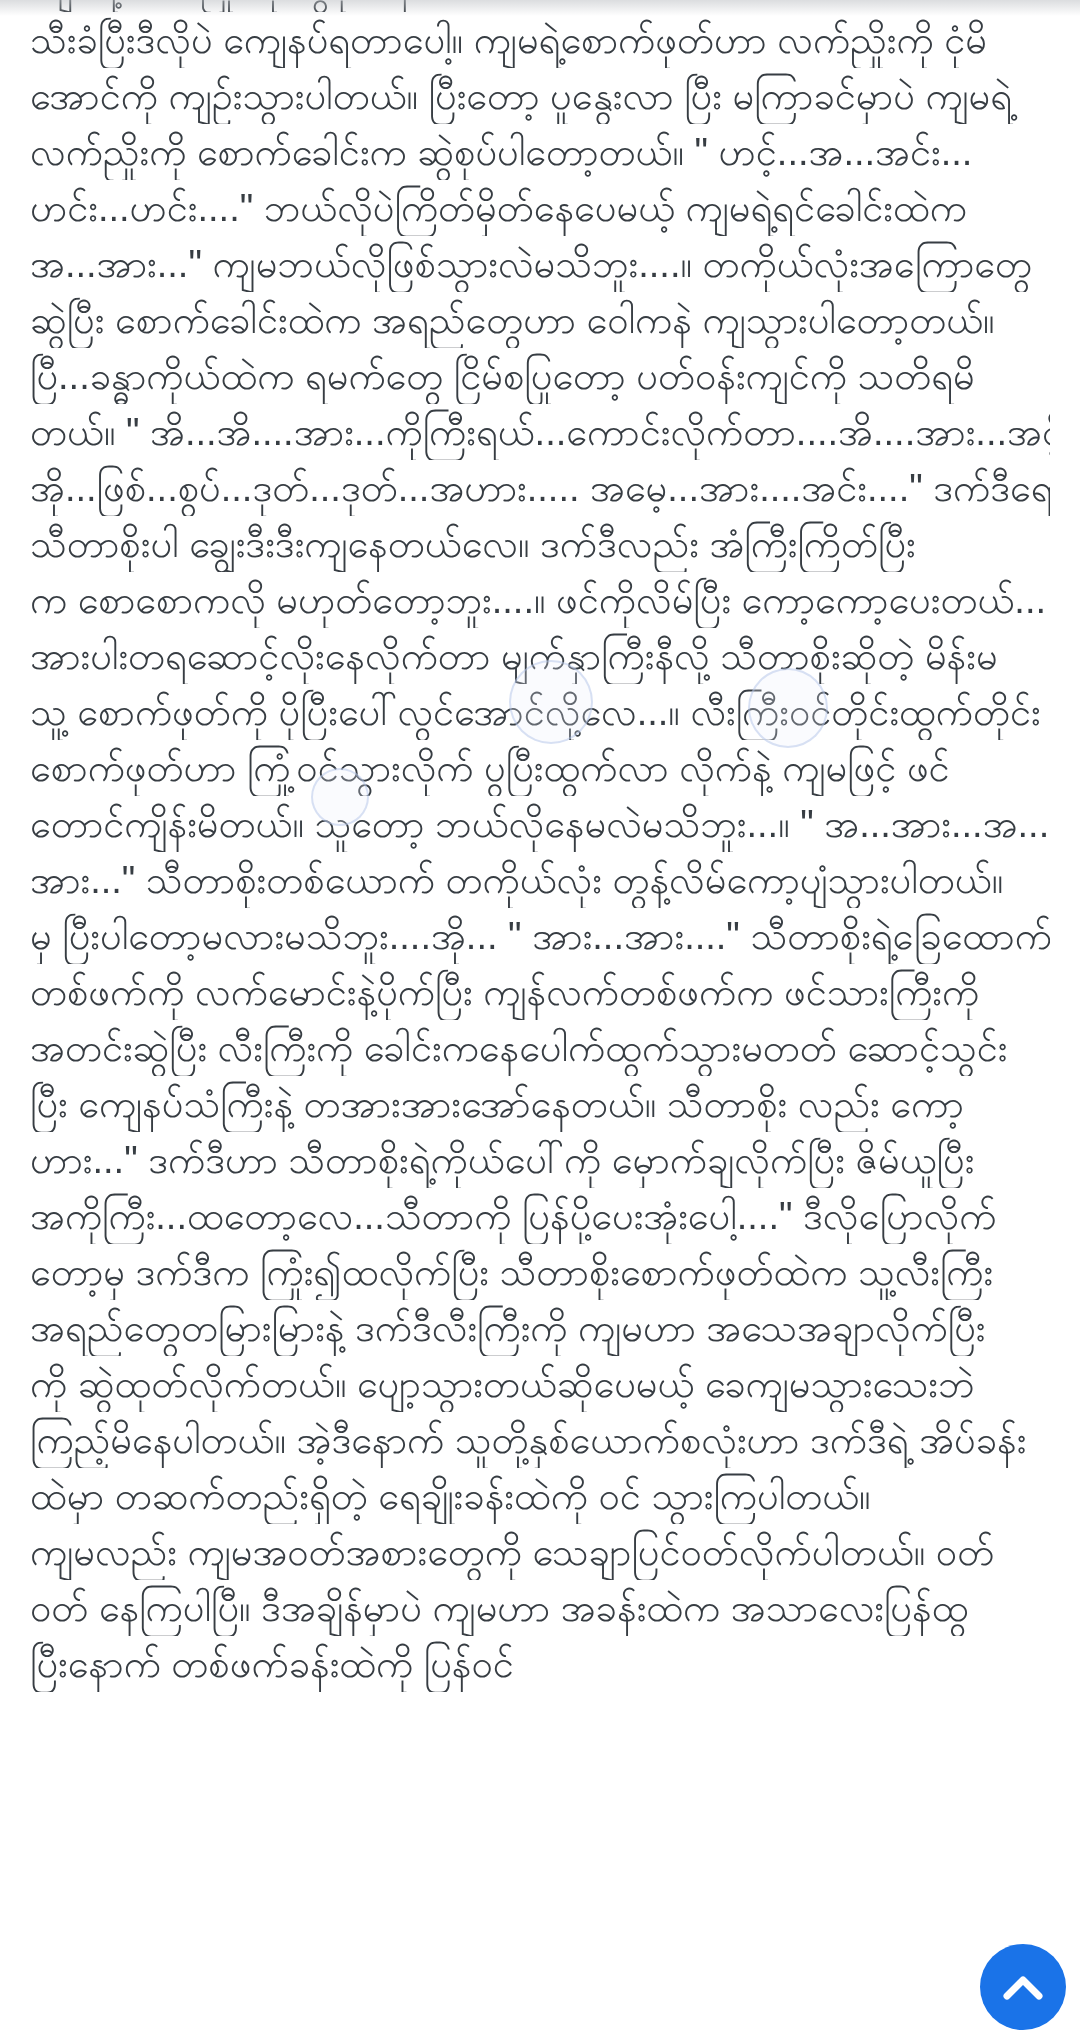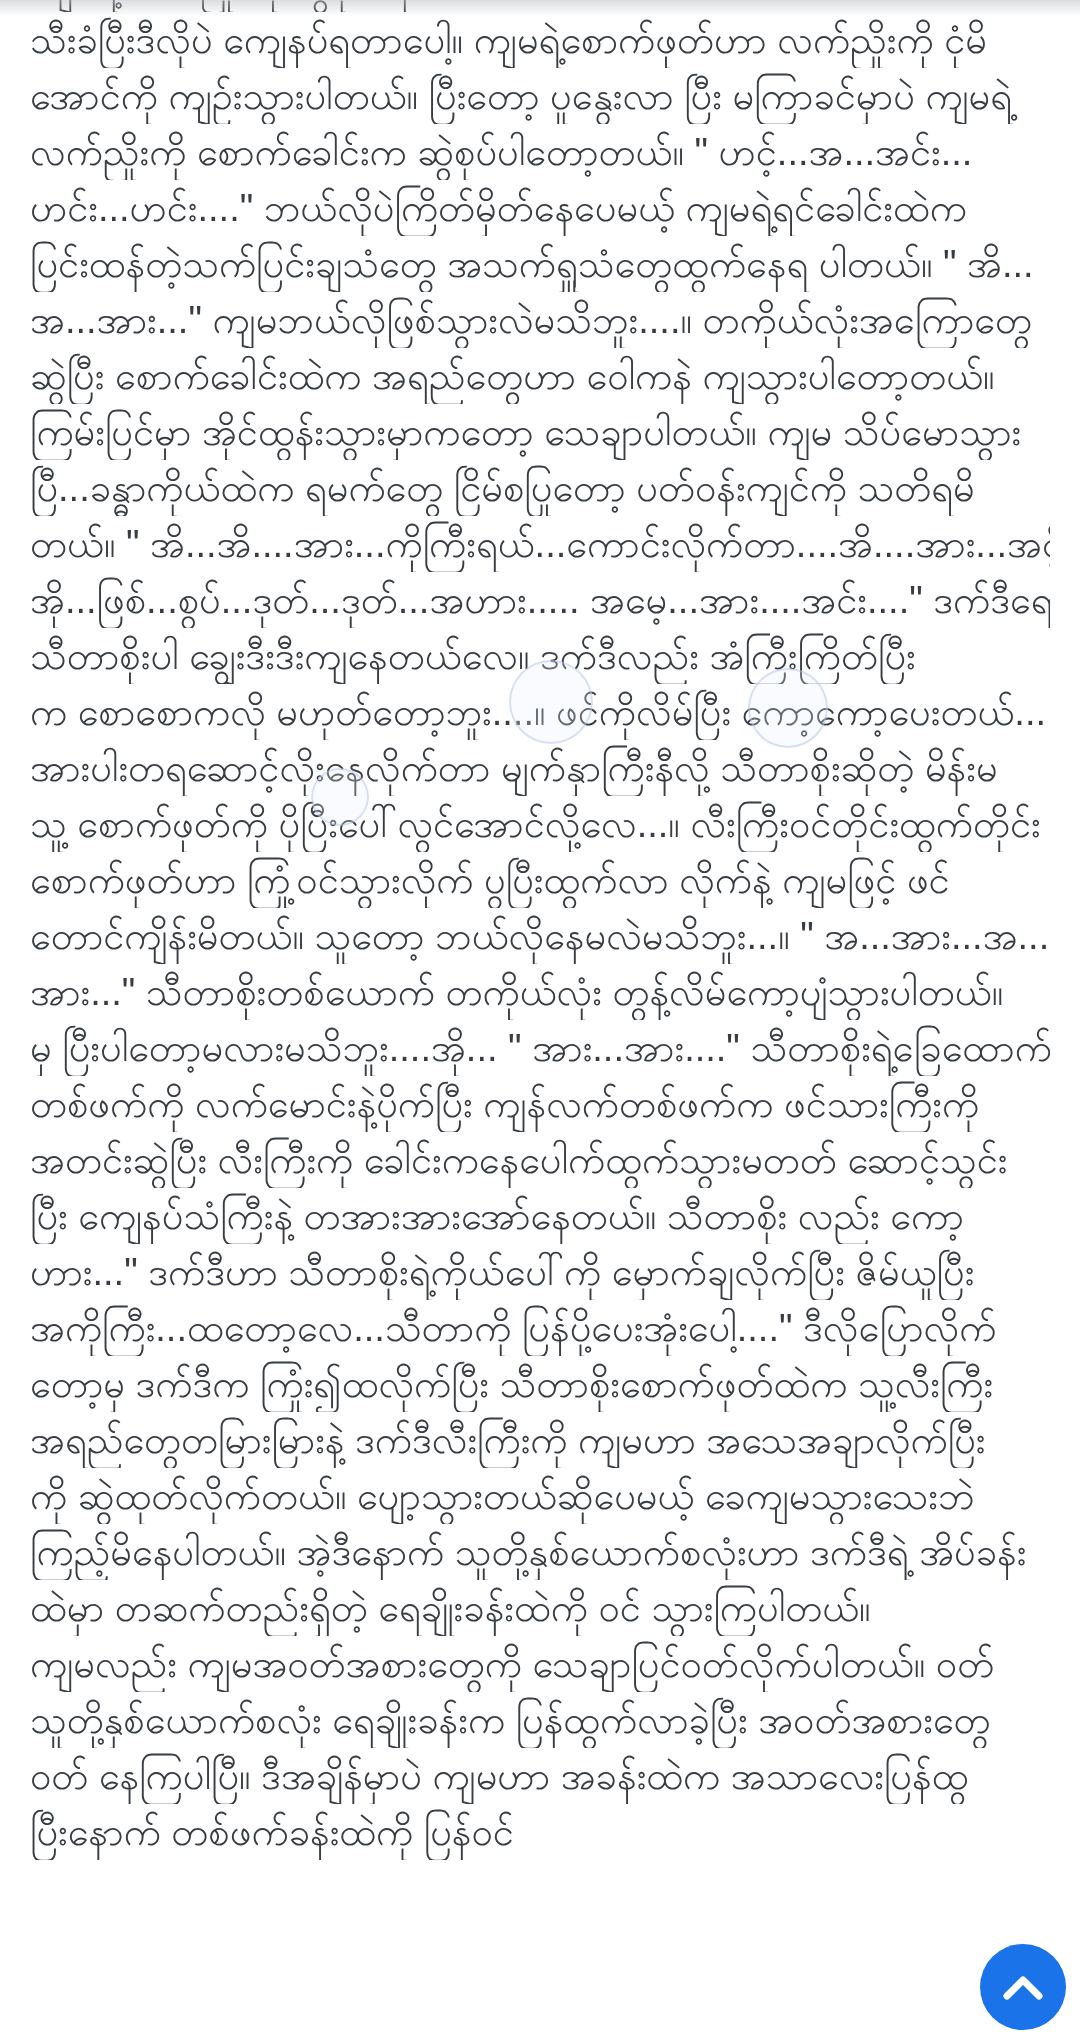--- a/index.html
+++ b/index.html
@@ -79,24 +79,22 @@
 
   <div class="top-fade"></div>
 
   <div class="story" style="color: rgb(55, 61, 67);">
     <div class="line">ကျမရဲ့ လက်ညှိုးကို ဆွဲစုပ်နေပါတယ်</div>
     <div>
         <div class="line">သီးခံပြီးဒီလိုပဲ ကျေနပ်ရတာပေါ့။ ကျမရဲ့စောက်ဖုတ်ဟာ လက်ညှိုးကို ငုံမိ</div>
         <div class="line">အောင်ကို ကျဉ်းသွားပါတယ်။ ပြီးတော့ ပူနွေးလာ ပြီး မကြာခင်မှာပဲ ကျမရဲ့</div>
         <div class="line">လက်ညှိုးကို စောက်ခေါင်းက ဆွဲစုပ်ပါတော့တယ်။ " ဟင့်...အ...အင်း...</div>
         <div class="line">ဟင်း...ဟင်း...." ဘယ်လိုပဲကြိတ်မှိတ်နေပေမယ့် ကျမရဲ့ရင်ခေါင်းထဲက</div>
-        <div class="line">ပြင်းထန်တဲ့သက်ပြင်းချသံတွေ အသက်ရှူသံတွေထွက်နေရ ပါတယ်။ " အိ...</div>
         <div class="line">အ...အား..." ကျမဘယ်လိုဖြစ်သွားလဲမသိဘူး....။ တကိုယ်လုံးအကြောတွေ</div>
         <div class="line">ဆွဲပြီး စောက်ခေါင်းထဲက အရည်တွေဟာ ဝေါကနဲ ကျသွားပါတော့တယ်။</div>
-        <div class="line">ကြမ်းပြင်မှာ အိုင်ထွန်းသွားမှာကတော့ သေချာပါတယ်။ ကျမ သိပ်မောသွား</div>
         <div class="line">ပြီ...ခန္ဓာကိုယ်ထဲက ရမက်တွေ ငြိမ်စပြုတော့ ပတ်ဝန်းကျင်ကို သတိရမိ</div>
         <div class="line">တယ်။ " အိ...အိ....အား...ကိုကြီးရယ်...ကောင်းလိုက်တာ....အိ....အား...အင့်...</div>
         <div class="line">အို...ဖြစ်...စွပ်...ဒုတ်...ဒုတ်...အဟား..... အမေ့...အား....အင်း...." ဒက်ဒီရော</div>
         <div class="line">သီတာစိုးပါ ချွေးဒီးဒီးကျနေတယ်လေ။ ဒက်ဒီလည်း အံကြီးကြိတ်ပြီး</div>
         <div class="line">က စောစောကလို မဟုတ်တော့ဘူး....။ ဖင်ကိုလိမ်ပြီး ကော့ကော့ပေးတယ်...</div>
         <div class="line">အားပါးတရဆောင့်လိုးနေလိုက်တာ မျက်နှာကြီးနီလို့ သီတာစိုးဆိုတဲ့ မိန်းမ</div>
         <div class="line">သူ့ စောက်ဖုတ်ကို ပိုပြီးပေါ်လွင်အောင်လို့လေ...။ လီးကြီးဝင်တိုင်းထွက်တိုင်း</div>
         <div class="line">စောက်ဖုတ်ဟာ ကြုံ့ဝင်သွားလိုက် ပွပြီးထွက်လာ လိုက်နဲ့ ကျမဖြင့် ဖင်</div>
         <div class="line">တောင်ကျိန်းမိတယ်။ သူတော့ ဘယ်လိုနေမလဲမသိဘူး...။ " အ...အား...အ...</div>
         <div class="line">အား..." သီတာစိုးတစ်ယောက် တကိုယ်လုံး တွန့်လိမ်ကော့ပျံသွားပါတယ်။</div>
@@ -105,21 +103,20 @@
         <div class="line">အတင်းဆွဲပြီး လီးကြီးကို ခေါင်းကနေပေါက်ထွက်သွားမတတ် ဆောင့်သွင်း</div>
         <div class="line">ပြီး ကျေနပ်သံကြီးနဲ့ တအားအားအော်နေတယ်။ သီတာစိုး လည်း ကော့</div>
         <div class="line">ဟား..." ဒက်ဒီဟာ သီတာစိုးရဲ့ကိုယ်ပေါ်ကို မှောက်ချလိုက်ပြီး ဇိမ်ယူပြီး</div>
         <div class="line">အကိုကြီး...ထတော့လေ...သီတာကို ပြန်ပို့ပေးအုံးပေါ့...." ဒီလိုပြောလိုက်</div>
         <div class="line">တော့မှ ဒက်ဒီက ကြုံး၍ထလိုက်ပြီး သီတာစိုးစောက်ဖုတ်ထဲက သူ့လီးကြီး</div>
         <div class="line">အရည်တွေတမြားမြားနဲ့ ဒက်ဒီလီးကြီးကို ကျမဟာ အသေအချာလိုက်ပြီး</div>
         <div class="line">ကို ဆွဲထုတ်လိုက်တယ်။ ပျော့သွားတယ်ဆိုပေမယ့် ခေကျမသွားသေးဘဲ</div>
         <div class="line">ကြည့်မိနေပါတယ်။ အဲ့ဒီနောက် သူတို့နှစ်ယောက်စလုံးဟာ ဒက်ဒီရဲ့ အိပ်ခန်း</div>
         <div class="line">ထဲမှာ တဆက်တည်းရှိတဲ့ ရေချိုးခန်းထဲကို ဝင် သွားကြပါတယ်။</div>
         <div class="line">ကျမလည်း ကျမအဝတ်အစားတွေကို သေချာပြင်ဝတ်လိုက်ပါတယ်။ ဝတ်</div>
-        <div class="line">သူတို့နှစ်ယောက်စလုံး ရေချိုးခန်းက ပြန်ထွက်လာခဲ့ပြီး အဝတ်အစားတွေ</div>
         <div class="line">ဝတ် နေကြပါပြီ။ ဒီအချိန်မှာပဲ ကျမဟာ အခန်းထဲက အသာလေးပြန်ထွ</div>
       </div>
     <div class="line">ပြီးနောက် တစ်ဖက်ခန်းထဲကို ပြန်ဝင်</div>
   </div>
 
   <div class="wm c1"></div>
   <div class="wm c2"></div>
   <div class="wm c3"></div>
 
   <button class="scroll-top" style="background: rgb(26, 115, 232);">

